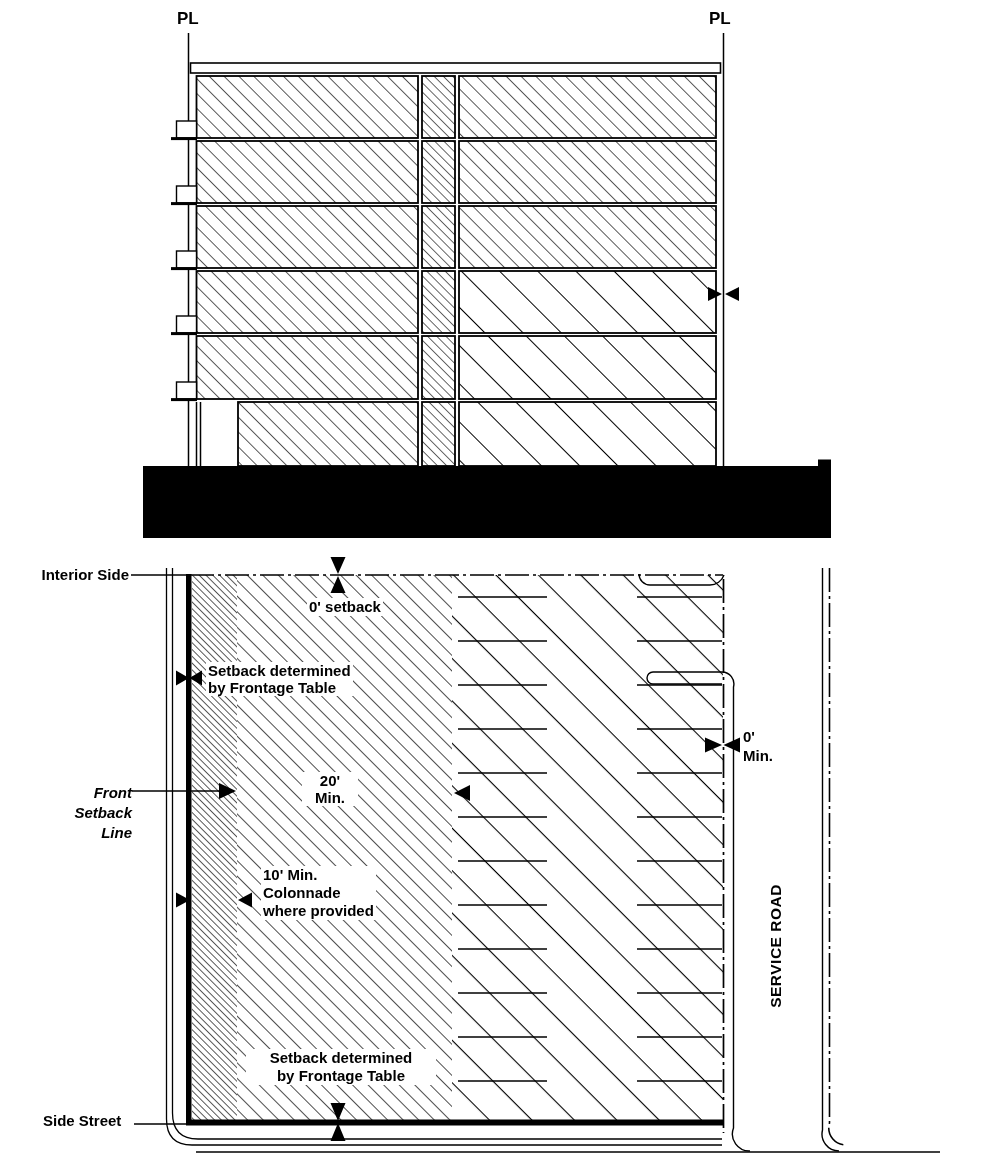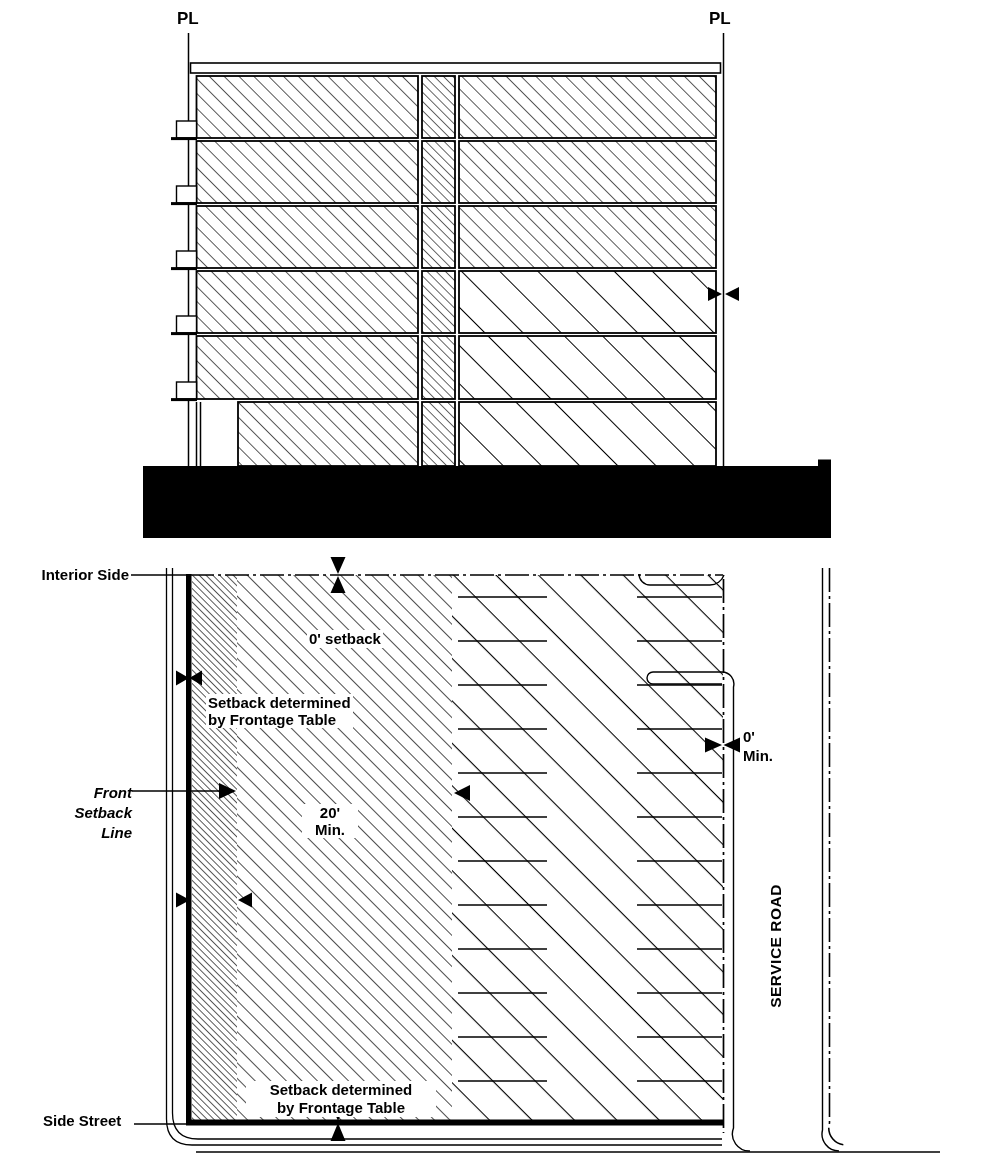--- a/index.html
+++ b/index.html
@@ -1,21 +1,21 @@
 <!DOCTYPE html>
 <html><head>
 <meta charset="utf-8">
 <style>
   html,body{margin:0;padding:0;background:#fff;}
   .canvas{position:relative;width:996px;height:1167px;background:#fff;overflow:hidden;
           font-family:"Liberation Sans",sans-serif;color:#000;}
   svg{position:absolute;left:0;}
   .lbl{position:absolute;font:bold 15px/18px "Liberation Sans",sans-serif;color:#000;
        white-space:nowrap;z-index:5;}
-  .halo{background:#fff;padding:0 2px;margin-top:32px;}
+  .halo{background:#fff;padding:0 2px;}
   .pl{font:bold 17px/18px "Liberation Sans",sans-serif;}
   .right{text-align:right;}
   .center{text-align:center;}
   .indent1{padding-left:7px;}
   .lh17{line-height:17px;}
   .lh19{line-height:19px;}
   .lh20{line-height:20px;font-style:italic;}
   .rot{transform:rotate(-90deg);letter-spacing:.5px;font-size:15.5px;}
 </style>
 </head>
@@ -194,20 +194,25 @@
     <div>Front</div>
     <div>Setback</div>
     <div>Line</div>
   </div>
 
   <div class="lbl halo center lh17" style="left:302px;top:772px;width:52px">
     <div>20'</div>
     <div>Min.</div>
   </div>
 
+  <div class="lbl halo" style="left:261px;top:866px">
+    <div>10' Min.</div>
+    <div>Colonnade</div>
+    <div>where provided</div>
+  </div>
 
   <div class="lbl lh19" style="left:743px;top:727px">
     <div>0'</div>
     <div>Min.</div>
   </div>
 
   <div class="lbl rot center" style="left:703px;top:937px;width:145px">SERVICE ROAD</div>
 
   <div class="lbl halo center" style="left:246px;top:1049px;width:186px">
     <div>Setback determined</div>

